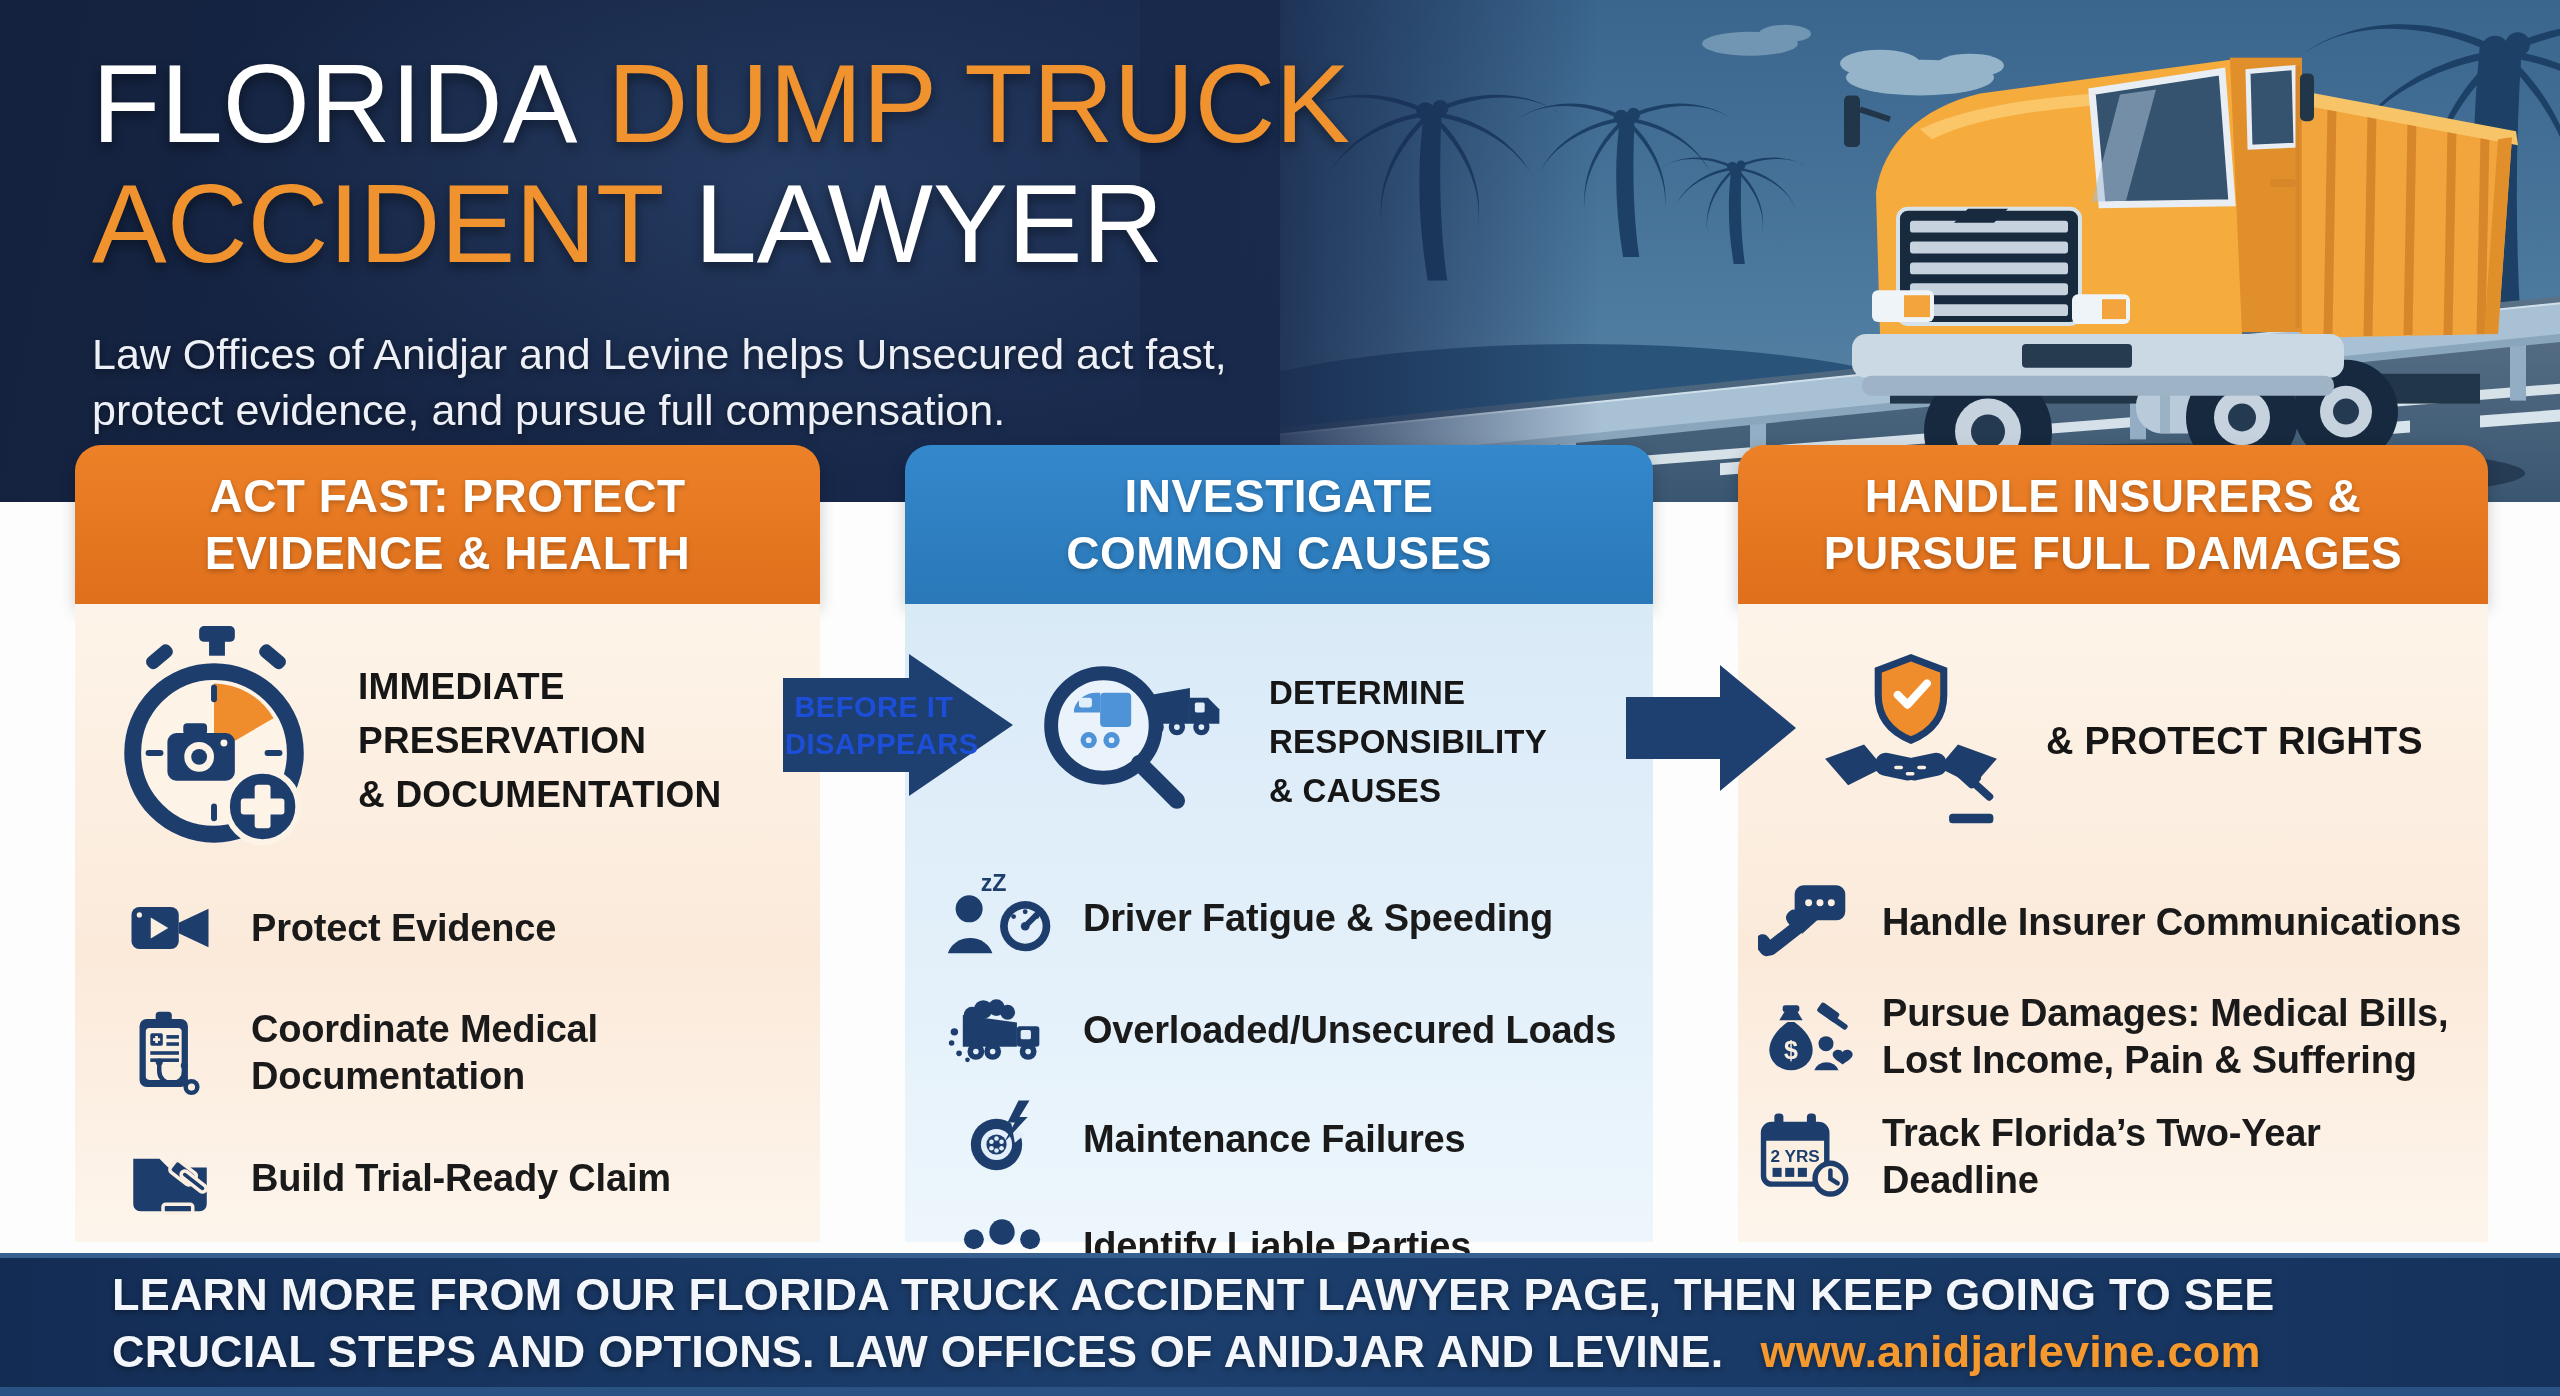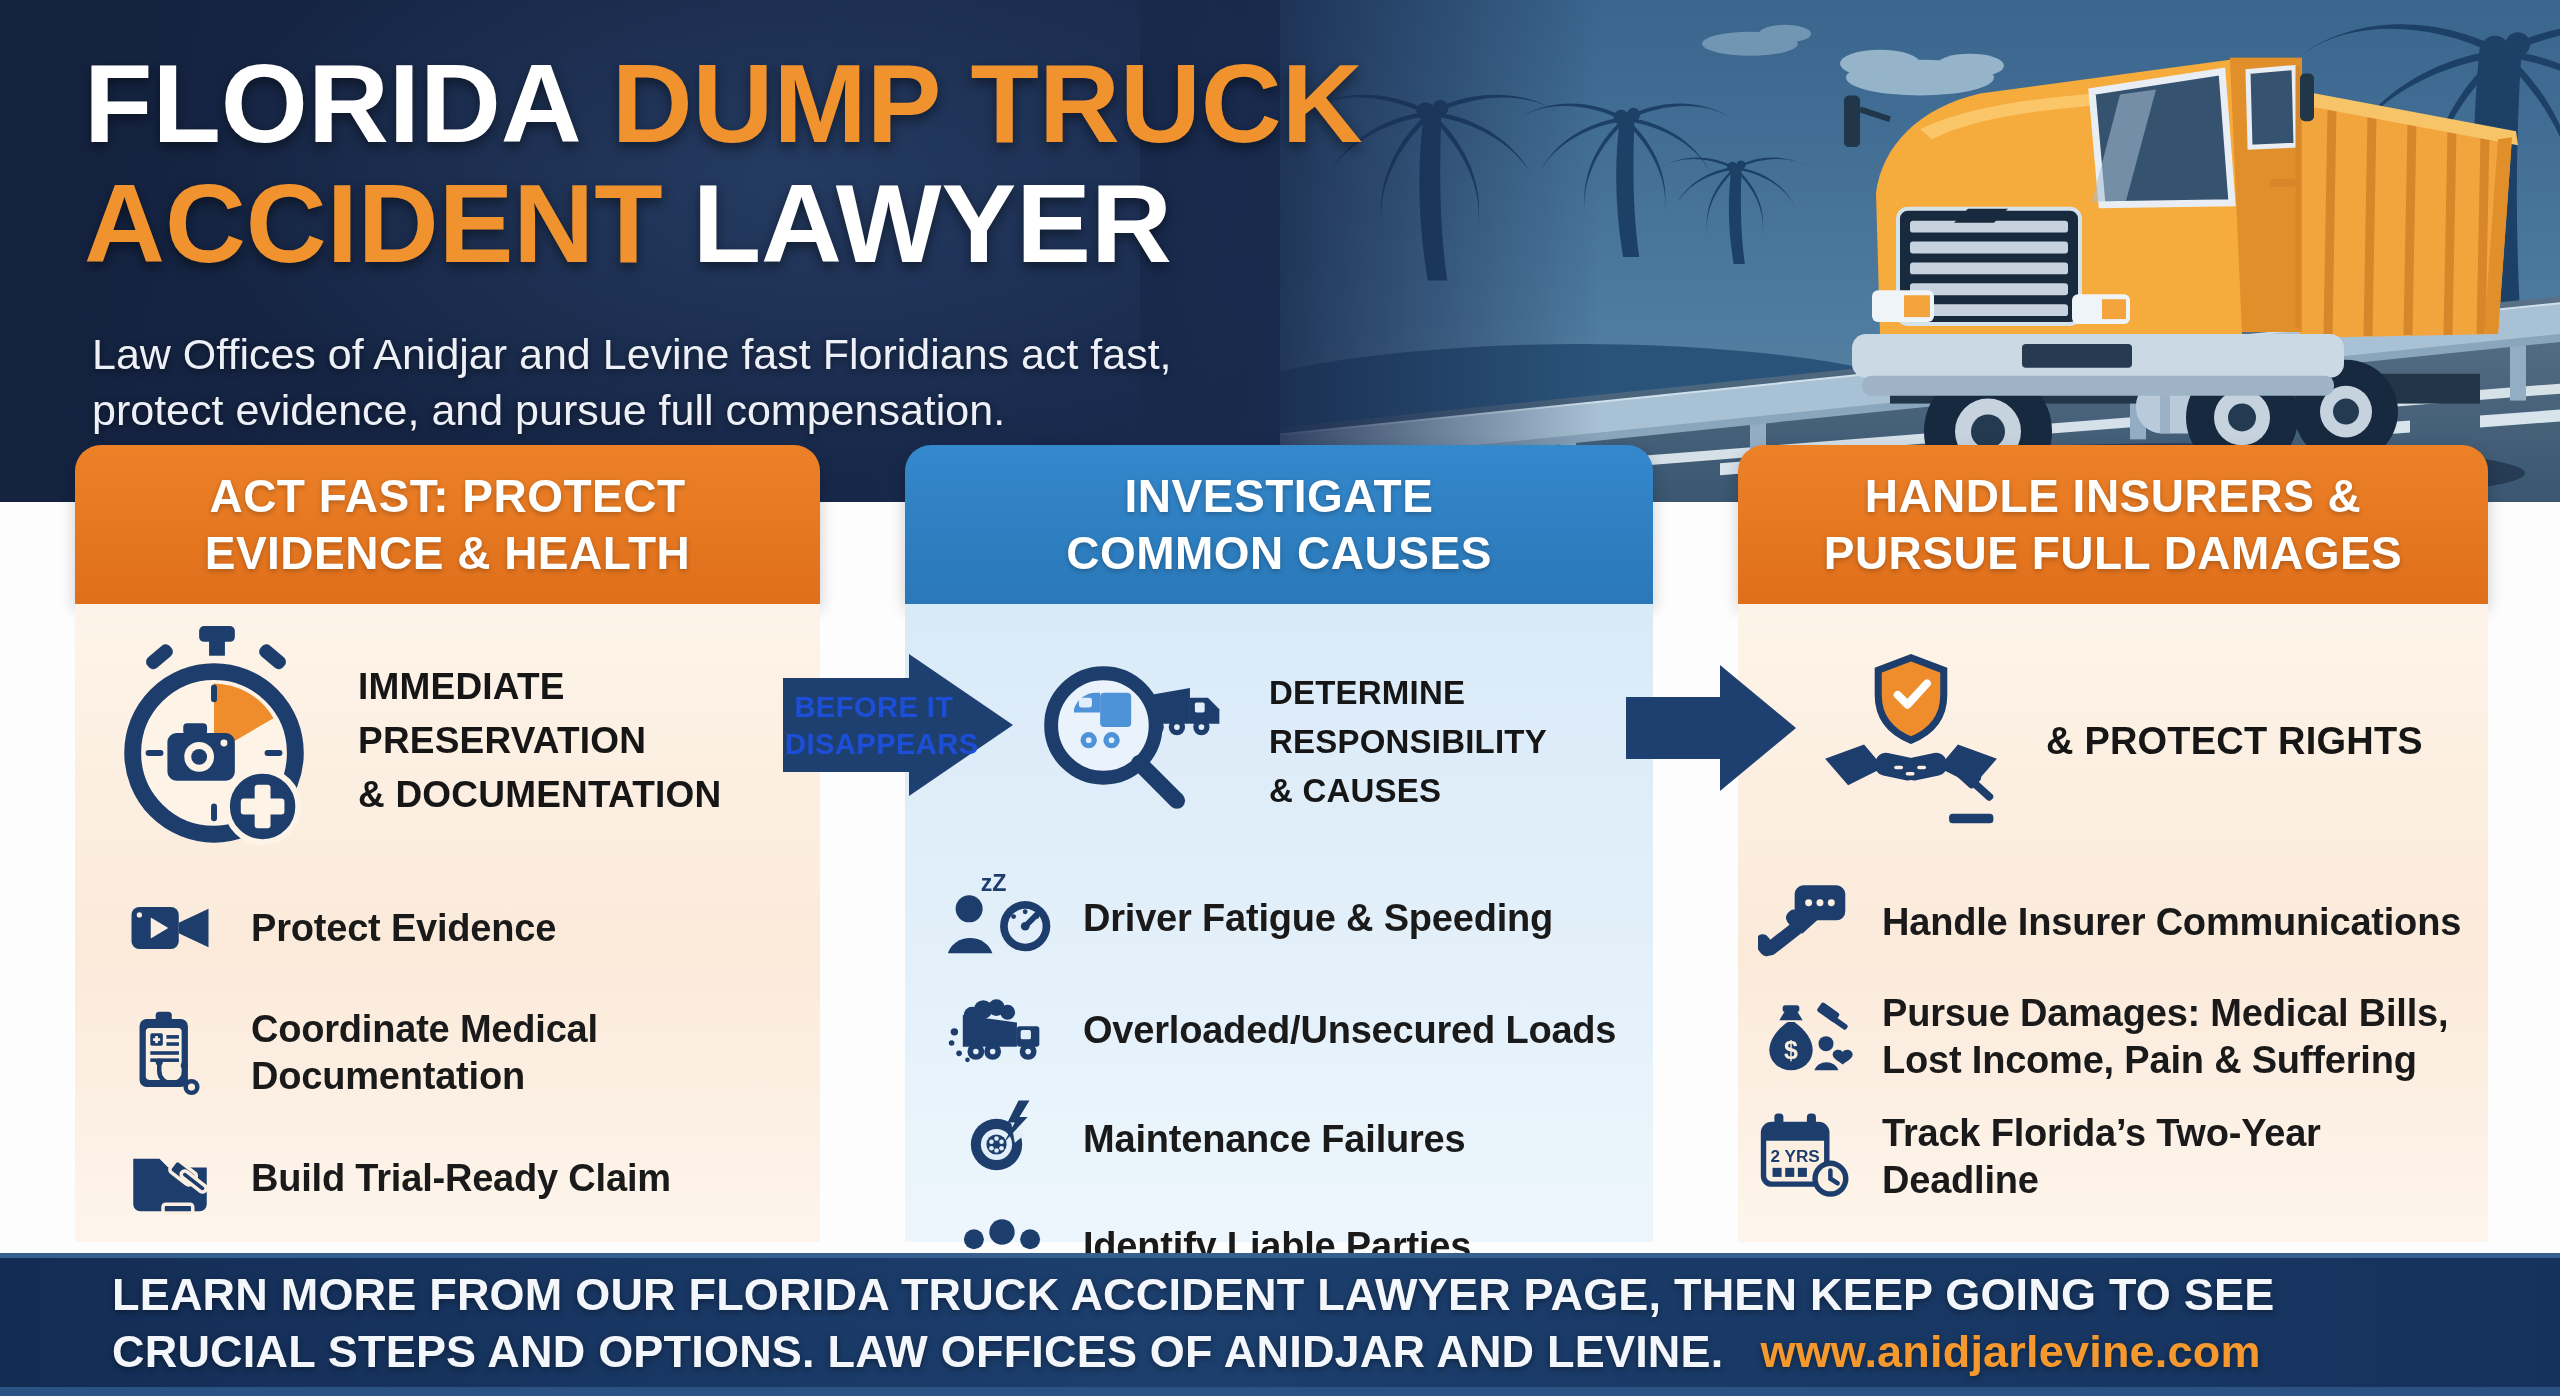--- a/index.html
+++ b/index.html
@@ -7,21 +7,21 @@
          font-family:"Liberation Sans","DejaVu Sans",sans-serif;}
 
   
   .hero{position:absolute;top:0;left:0;width:2560px;height:502px;
         background:linear-gradient(100deg,#14223F 0%,#18294C 45%,#1F3A5C 80%,#27496B 100%);}
   .hero-glow{position:absolute;top:-120px;left:180px;width:1200px;height:600px;border-radius:50%;
         background:radial-gradient(closest-side,rgba(72,110,160,0.28),rgba(72,110,160,0));}
   .scene{position:absolute;top:0;right:0;width:1280px;height:502px;}
   .scene-fade{position:absolute;top:0;right:960px;width:460px;height:502px;
         background:linear-gradient(90deg,#18294C 0%,rgba(24,41,76,0.9) 25%,rgba(24,41,76,0) 100%);}
-  .title{position:absolute;left:84px;top:44px;font-weight:700;font-size:112px;line-height:120px;
+  .title{position:absolute;left:92px;top:44px;font-weight:400;font-size:112px;line-height:120px;
         letter-spacing:0px;text-shadow:0 5px 12px rgba(0,0,0,0.45);white-space:nowrap;}
   .title .w{color:#FFFFFF}
   .title .o{color:#F0932F}
   .title .sp{margin-right:30px}
   .subtitle{position:absolute;left:92px;top:326px;font-size:43px;line-height:56px;font-weight:500;
         color:#EDF1F7;text-shadow:0 2px 7px rgba(0,0,0,0.5);}
   .subtitle span{display:block}
 
   
   .card{position:absolute;top:445px;}
@@ -250,21 +250,21 @@
         <rect x="742" y="346" width="110" height="24" rx="4" fill="#273B50"></rect>
       </g>
     </svg>
     <div class="scene-fade"></div>
 
     <div class="title">
       <div><span class="w sp">FLORIDA</span><span class="o">DUMP TRUCK</span></div>
       <div><span class="o sp">ACCIDENT</span><span class="w">LAWYER</span></div>
     </div>
     <div class="subtitle">
-      <span>Law Offices of Anidjar and Levine fast Floridians act fast,</span>
+      <span>Law Offices of Anidjar and Levine helps Unsecured act fast,</span>
       <span>protect evidence, and pursue full compensation.</span>
     </div>
   </div>
 
   <div class="card c1">
     <div class="hd orange">
       <span>ACT FAST: PROTECT</span>
       <span>EVIDENCE &amp; HEALTH</span>
     </div>
     <div class="bd cream">

